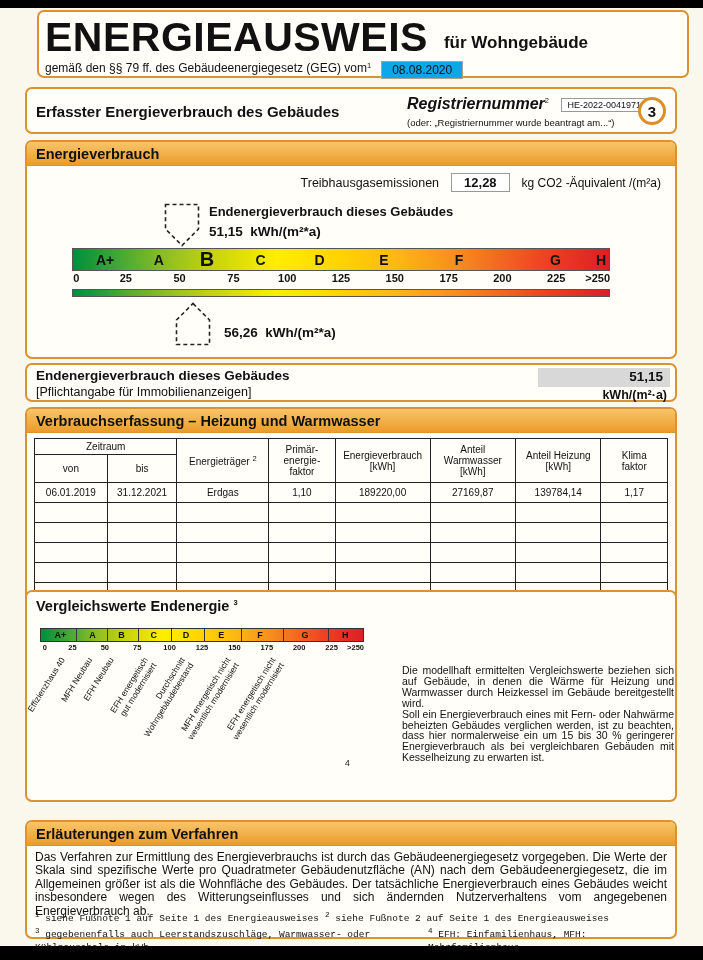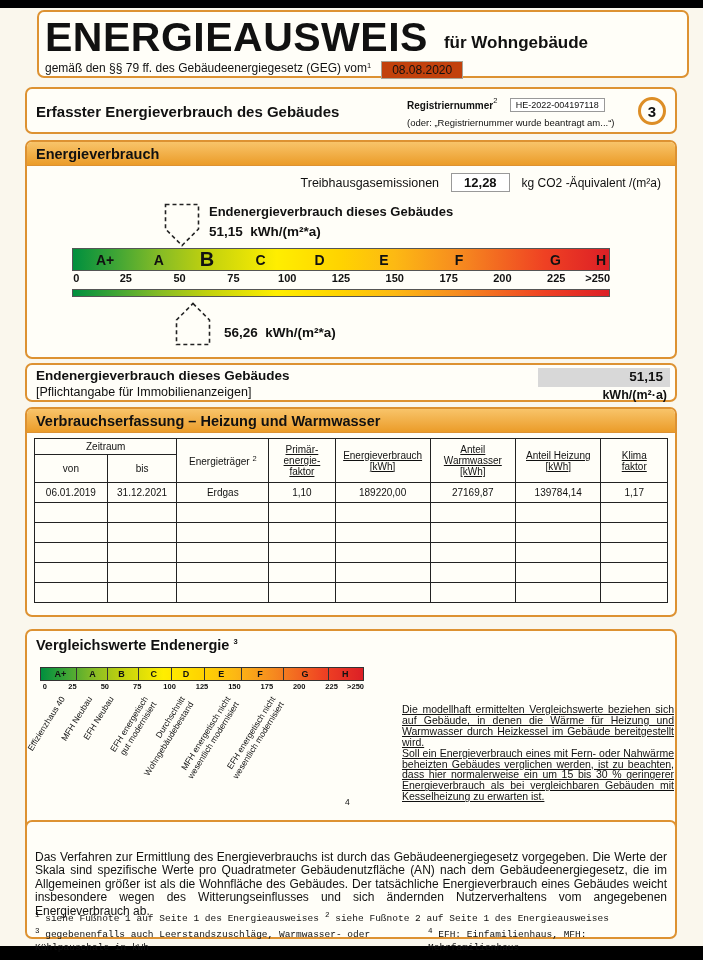--- a/index.html
+++ b/index.html
@@ -3,36 +3,36 @@
 <meta charset="utf-8">
 <style>
   * { box-sizing: border-box; margin: 0; padding: 0; }
   body { margin:0; background:#444; font-family:"Liberation Sans", sans-serif; }
   .page { position:relative; width:703px; height:960px; background:#000; overflow:hidden; color:#111; }
   .content { position:absolute; top:8px; left:0; right:0; bottom:14px; background:#FAF7ED; }
 
   .obox { position:absolute; left:25px; width:652px; border:2px solid #DD9232; border-radius:7px; background:#FFFEF8; }
   .obar { background:linear-gradient(#F8C46A,#EB9C29); border-bottom:1px solid #DD9232; border-radius:5px 5px 0 0;
           font-weight:bold; font-size:14.5px; padding:4px 9px; color:#111; height:24px; }
-  .prewrap { white-space:pre-line;text-decoration:underline; }
+  .prewrap { white-space:pre-line; }
   sup.fnref { font-size:7.5px; vertical-align:super; }
 
   
   .hdr { top:2px; height:68px; padding:4px 6px;margin-left:12px; }
   .hdr-titlerow { display:flex; align-items:flex-end; gap:16px; }
   .hdr-title { font-size:41px; font-weight:bold; letter-spacing:0.5px; line-height:42px; }
   .hdr-type { font-size:17px; font-weight:bold; padding-bottom:5px; }
   .hdr-lawrow { margin-top:3px; font-size:12px; display:flex; align-items:flex-start; }
-  .date-box { margin-left:10px; background:#c2410c; border:1px solid #A8A396; padding:1px 10px; font-size:12px; }
+  .date-box { margin-left:10px; background:#0ea5e9; border:1px solid #A8A396; padding:1px 10px; font-size:12px; }
 
   
   .sec2 { top:79px; height:47px; }
   .sec2-title { position:absolute; left:9px; top:14px; font-size:15px; font-weight:bold; }
   .reg-block { position:absolute; left:380px; top:6px; }
-  .reg-label { font-weight:bold; font-size:10px; }
+  .reg-label { font-weight:bold; font-size:16px;font-style:italic; }
   .reg-num { display:inline-block; background:#fff; border:1px solid #999; font-size:9px; padding:1px 5px; margin-left:8px; vertical-align:middle; }
   .reg-line2 { font-size:9.5px; margin-top:4px; }
   .page-circle { position:absolute; right:9px; top:8px; width:28px; height:28px; border:3px solid #DD8E26; border-radius:50%;
                  text-align:center; line-height:24px; font-weight:bold; font-size:15px; background:#FFFEF8; }
 
   
   .energy { top:132px; height:219px; }
   .ghg-row { position:absolute; top:31px; right:14px; display:flex; align-items:center; gap:12px; }
   .ghg-label { font-size:12.5px; }
   .ghg-value { background:#fff; border:1px solid #999; font-weight:bold; font-size:13px; padding:1px 12px; }
@@ -64,21 +64,21 @@
 
   
   .tbl { top:399px; height:210px; }
   .vtable { width:calc(100% - 14px); margin:5px 7px; border-collapse:collapse; font-size:10px; }
   .vtable th, .vtable td { border:1px solid #222; text-align:center; vertical-align:middle; padding:1px 2px; font-weight:normal; }
   .vtable thead tr:first-child th { height:16px; }
   .vtable thead tr:last-child th { height:28px; }
   .vtable tbody td { height:20px; }
 
   
-  .cmp { top:621px; height:212px; }
+  .cmp { top:582px; height:212px; }
   .cmp-title { position:absolute; left:9px; top:6px; font-size:14.5px; font-weight:bold; }
   .cmp-scale { position:absolute; left:13px; top:36px; width:324px; }
   .cmp-band { position:relative; width:100%; height:14px; border:1px solid #333;
           background:linear-gradient(90deg,#008f3e 0%,#3fa535 8%,#84bb26 16%,#c1d10e 25%,#ffee00 38%,#ffd300 50%,#fdb913 60%,#f68b1f 72%,#ef4123 88%,#dc1f26 100%); }
   .csl { position:absolute; top:0; transform:translateX(-50%); font-size:9px; font-weight:bold; line-height:13px; }
   .sep { position:absolute; top:0; bottom:0; width:1px; background:#333; }
   .cmp-ticks { position:relative; width:100%; height:11px; }
   .cst { position:absolute; top:1px; transform:translateX(-50%); font-size:7.5px; font-weight:bold; }
   .cst.last { left:auto !important; right:0; transform:none; }
   .cmp-labels { position:absolute; left:13px; top:64px; width:324px; height:110px; }
@@ -357,20 +357,21 @@
 wesentlich modernisiert</span>
           </div>
       </div>
 
       <span class="cmp-fn4">4</span>
       <div class="cmp-text prewrap">Die modellhaft ermittelten Vergleichswerte beziehen sich auf Gebäude, in denen die Wärme für Heizung und Warmwasser durch Heizkessel im Gebäude bereitgestellt wird.
 Soll ein Energieverbrauch eines mit Fern- oder Nahwärme beheizten Gebäudes verglichen werden, ist zu beachten, dass hier normalerweise ein um 15 bis 30 % geringerer Energieverbrauch als bei vergleichbaren Gebäuden mit Kesselheizung zu erwarten ist.</div>
     </div>
 
     <div class="obox expl">
+      <div class="obar">Erläuterungen zum Verfahren</div>
       <div class="expl-text">Das Verfahren zur Ermittlung des Energieverbrauchs ist durch das Gebäudeenergiegesetz vorgegeben. Die Werte der Skala sind spezifische Werte pro Quadratmeter Gebäudenutzfläche (AN) nach dem Gebäudeenergiegesetz, die im Allgemeinen größer ist als die Wohnfläche des Gebäudes. Der tatsächliche Energieverbrauch eines Gebäudes weicht insbesondere wegen des Witterungseinflusses und sich ändernden Nutzerverhaltens vom angegebenen Energieverbrauch ab.</div>
       <div class="fn-rows">
         <div class="fn-row">
           <span class="fn w1"><sup class="fnref">1</sup> <span>siehe Fußnote 1 auf Seite 1 des Energieausweises</span></span>
           <span class="fn"><sup class="fnref">2</sup> <span>siehe Fußnote 2 auf Seite 1 des Energieausweises</span></span>
         </div>
         <div class="fn-row">
           <span class="fn w2"><sup class="fnref">3</sup> <span>gegebenenfalls auch Leerstandszuschläge, Warmwasser- oder Kühlpauschale in kWh</span></span>
           <span class="fn"><sup class="fnref">4</sup> <span>EFH: Einfamilienhaus, MFH: Mehrfamilienhaus</span></span>
         </div>

